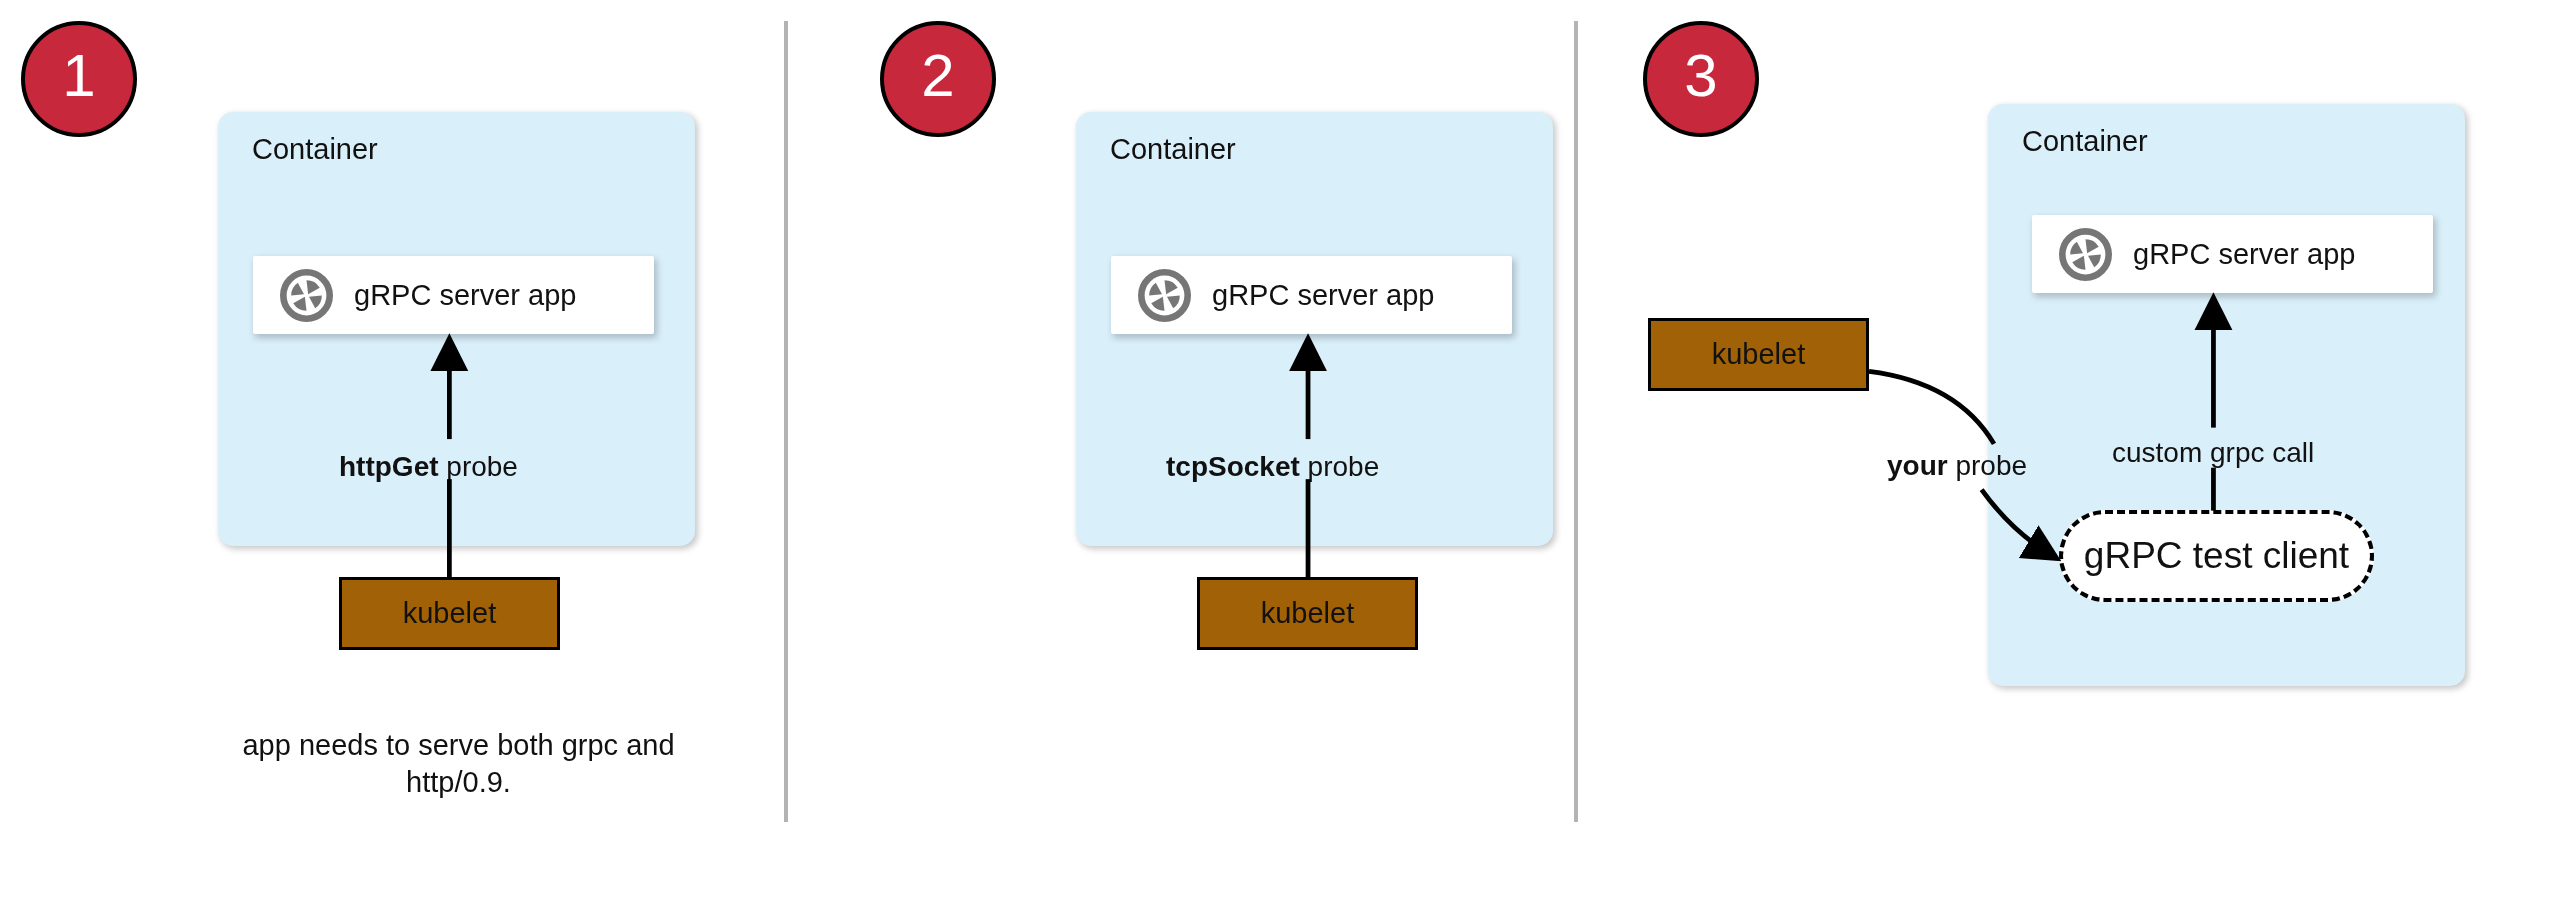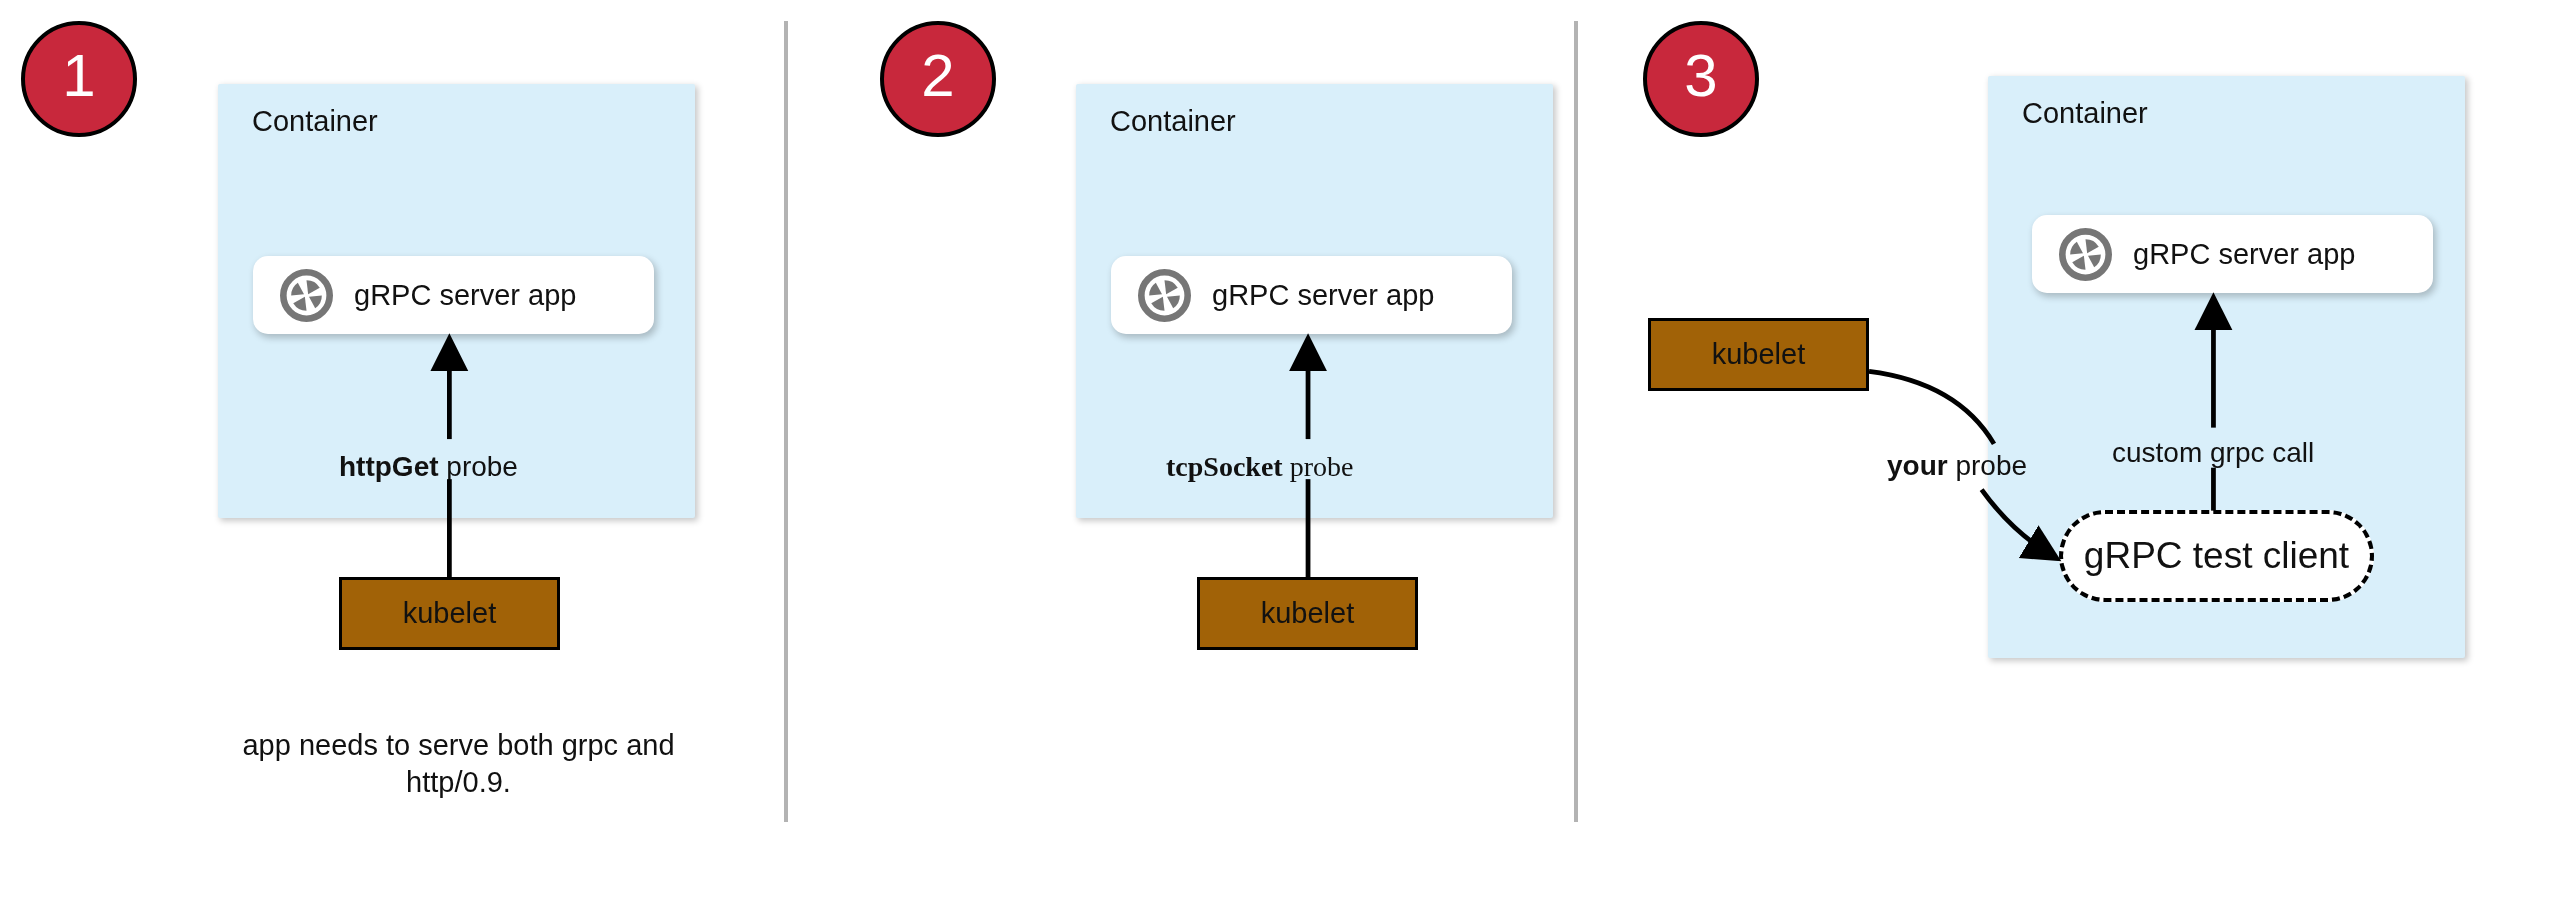--- a/index.html
+++ b/index.html
@@ -35,36 +35,37 @@
     font-size:60px;
     line-height:1;
     font-weight:400;
   }
   .badge span{display:block;transform:translateY(-2.9px);}
 
   
   .container-box{
     position:absolute;
     background:#d9effa;
+    border-radius:15px;
+    box-shadow:2.9px 2.9px 6.7px rgba(0,0,0,0.22);
+    margin-top:28px;
+  }
+  .container-label{
+    position:absolute;
+    left:34px;top:21px;
+    font-size:29px;
+    color:#111111;
+    white-space:nowrap;
+  }
+
+  
+  .app-card{
+    position:absolute;
+    background:#ffffff;
     border-radius:2px;
-    box-shadow:2.9px 2.9px 6.7px rgba(0,0,0,0.22);
-  }
-  .container-label{
-    position:absolute;
-    left:34px;top:21px;
-    font-size:29px;
-    color:#111111;
-    white-space:nowrap;
-  }
-
-  
-  .app-card{
-    position:absolute;
-    background:#ffffff;
-    border-radius:15px;
     box-shadow:2.9px 3.8px 7.6px rgba(0,0,0,0.22);
     display:flex;align-items:center;
     box-sizing:border-box;
     padding-left:27px;
   }
   .app-card .app-label{
     font-size:29px;
     color:#111111;
     white-space:nowrap;
     margin-left:21px;
@@ -171,21 +172,21 @@
       <g fill="#767676">
         <path d="M32 13.5 A18.5 18.5 0 0 1 48 22.5 L34 30.5 Z"></path>
         <path d="M50.5 32 A18.5 18.5 0 0 1 42.5 47.5 L35 33.5 Z"></path>
         <path d="M32 50.5 A18.5 18.5 0 0 1 16 41.5 L30 33.5 Z"></path>
         <path d="M13.5 32 A18.5 18.5 0 0 1 21.5 16.5 L29 30.5 Z"></path>
       </g>
     </svg>
     <div class="app-label">gRPC server app</div>
   </div>
 
-  <div class="edge-label" style="left:1166px;top:451px;font-family:Liberation Serif, serif;">
+  <div class="edge-label" style="left:1166px;top:451px;">
     <b>tcpSocket</b><span> probe</span>
   </div>
 
   <div class="plain-box" style="left:1197px;top:577px;width:221px;height:73px;">
     <span>kubelet</span>
   </div>
 
 
   <div class="badge" style="left:1643px;top:21px;">
     <span>3</span>

